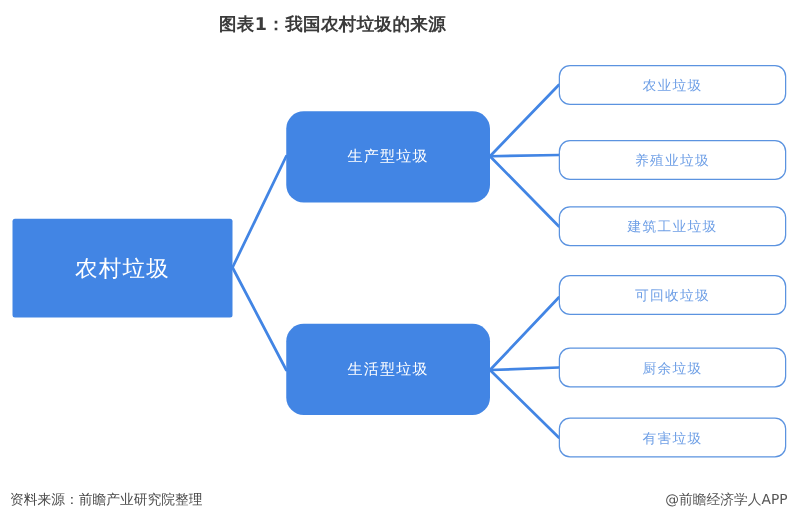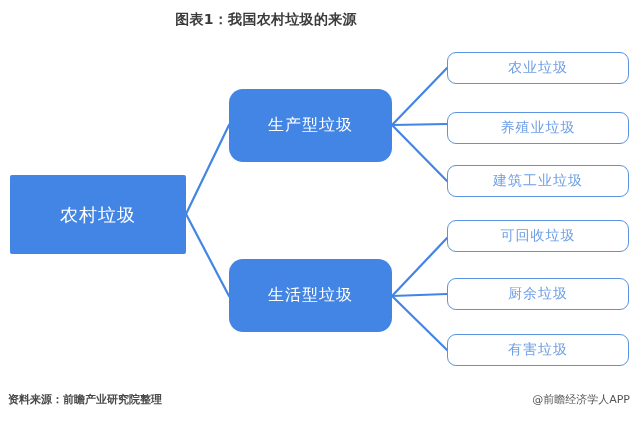--- a/index.html
+++ b/index.html
@@ -47,21 +47,21 @@
     align-items: center;
     justify-content: center;
     white-space: nowrap;
   }
 
   .node-root,
   .node-branch {
     background: #4285e4;
     color: #ffffff;
     border-radius: 14px;
-    font-size: 16px;
+    font-size: 12px;
     letter-spacing: 1px;
   }
 
   .node-root {
     left: 10px;
     top: 175px;
     width: 176px;
     height: 79px;
     border-radius: 2px;
     font-size: 18px;
@@ -76,39 +76,39 @@
   #node-living     { top: 259px; }
 
   .node-leaf {
     left: 447px;
     width: 182px;
     height: 32px;
     background: #ffffff;
     border: 1.4px solid #5b93e0;
     border-radius: 9px;
     color: #6e9fe6;
-    font-size: 14px;
+    font-size: 11px;
     letter-spacing: 1px;
   }
   #leaf-0 { top: 52px; }
   #leaf-1 { top: 112px; text-align: center; }
   #leaf-2 { top: 165px; }
   #leaf-3 { top: 220px; text-align: center; }
   #leaf-4 { top: 278px; }
   #leaf-5 { top: 334px; }
 
   
   .footer-text {
     position: absolute;
     bottom: 14px;
     font-size: 11px;
     color: #4a4a4a;
     white-space: nowrap;
   }
-  #source-note   { left: 8px; font-weight: bold; }
+  #source-note   { left: 8px; font-weight: normal; }
   #watermark     { right: 10px; color: #555555; margin-top: 16px; }
 </style>
 </head>
 <body>
 
 <div id="chart-title">图表1：我国农村垃圾的来源</div>
 
 <svg id="connectors" viewBox="0 0 640 421" xmlns="http://www.w3.org/2000/svg">
   <g stroke="#4285e4" stroke-width="2.2" fill="none" stroke-linecap="round">
 

